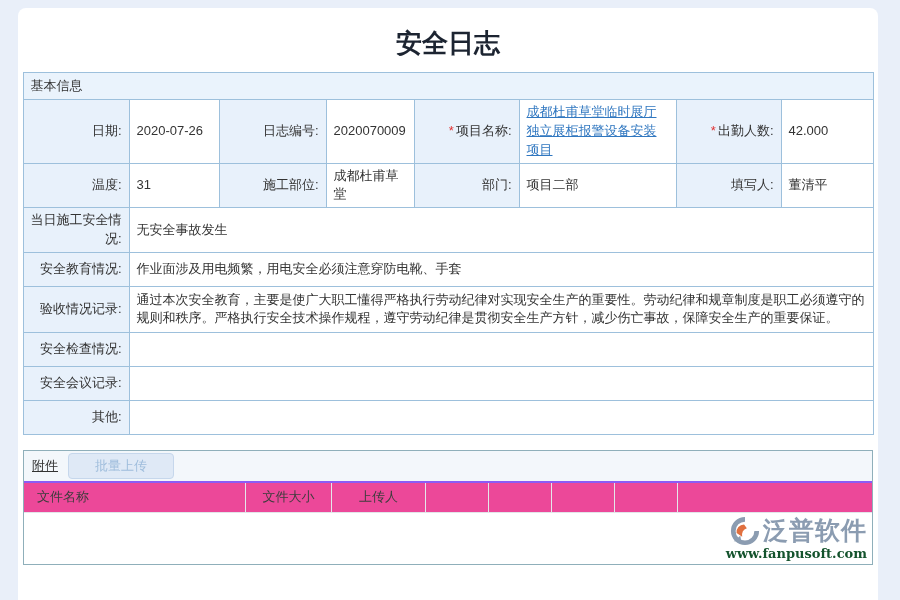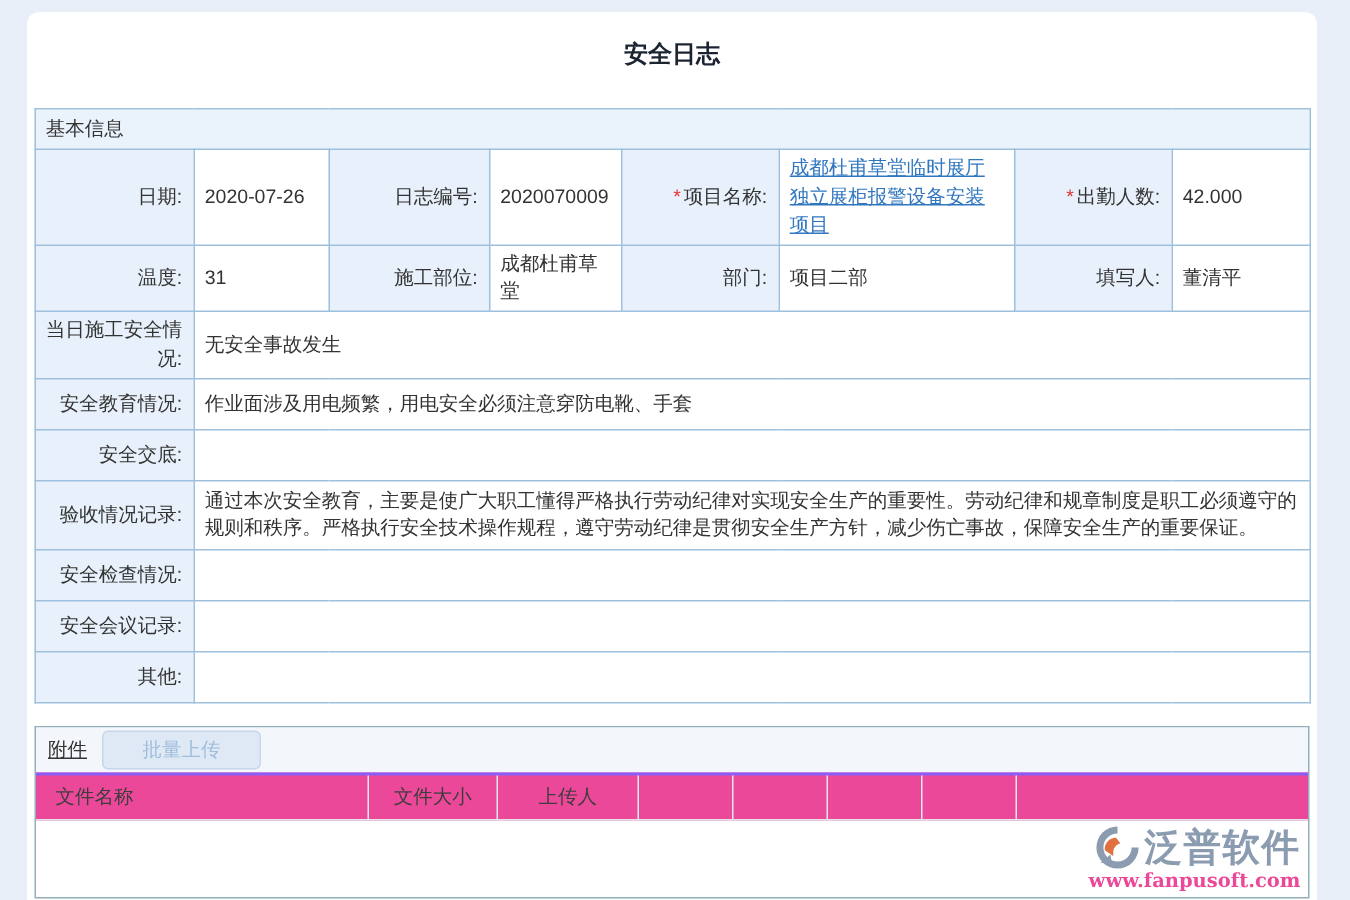--- a/index.html
+++ b/index.html
@@ -13,21 +13,21 @@
   }
   .panel {
     position: absolute;
     left: 18px; top: 8px;
     width: 860px; height: 592px;
     background: #ffffff;
     border-radius: 8px 8px 0 0;
   }
   .page-title {
     text-align: center;
-    font-size: 16px;
+    font-size: 26px;
     font-weight: bold;
     color: #1c2431;
     padding-top: 18px;
     height: 64px;
   }
   
   table.info {
     width: 850px;
     margin: 0 auto;
     border-collapse: collapse;
@@ -129,21 +129,21 @@
     font-family: "DejaVu Serif", "Liberation Serif", serif;
     font-weight: bold;
     font-size: 25px;
     color: #8b9cb1;
     letter-spacing: 1px;
   }
   .logo-site {
     font-family: "DejaVu Serif", "Liberation Serif", serif;
     font-weight: bold;
     font-size: 13px;
-    color: #ec4899;
+    color: #14532d;
     margin-top: 1px;
   }
 </style>
 </head>
 <body>
 
 <div class="panel">
 
   <div class="page-title">安全日志</div>
 
@@ -183,24 +183,20 @@
       <td class="val">董清平</td>
     </tr>
     <tr class="rw">
       <td class="lbl">当日施工安全情况:</td>
       <td class="val" colspan="7">无安全事故发生</td>
     </tr>
     <tr class="rw">
       <td class="lbl">安全教育情况:</td>
       <td class="val" colspan="7">作业面涉及用电频繁，用电安全必须注意穿防电靴、手套</td>
     </tr>
-    <tr class="rw">
-      <td class="lbl">安全交底:</td>
-      <td class="val" colspan="7"></td>
-    </tr>
     <tr class="rtall">
       <td class="lbl">验收情况记录:</td>
       <td class="val" colspan="7">通过本次安全教育，主要是使广大职工懂得严格执行劳动纪律对实现安全生产的重要性。劳动纪律和规章制度是职工必须遵守的规则和秩序。严格执行安全技术操作规程，遵守劳动纪律是贯彻安全生产方针，减少伤亡事故，保障安全生产的重要保证。</td>
     </tr>
     <tr class="rw">
       <td class="lbl">安全检查情况:</td>
       <td class="val" colspan="7"></td>
     </tr>
     <tr class="rw">
       <td class="lbl">安全会议记录:</td>

